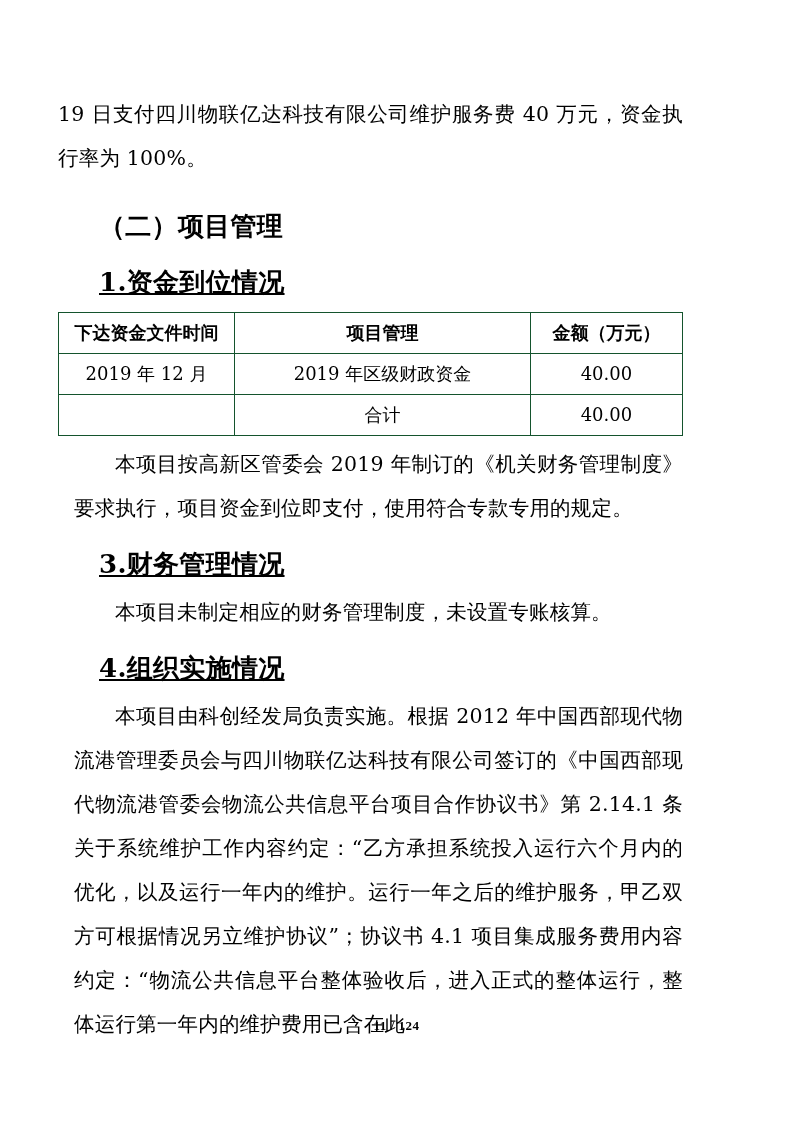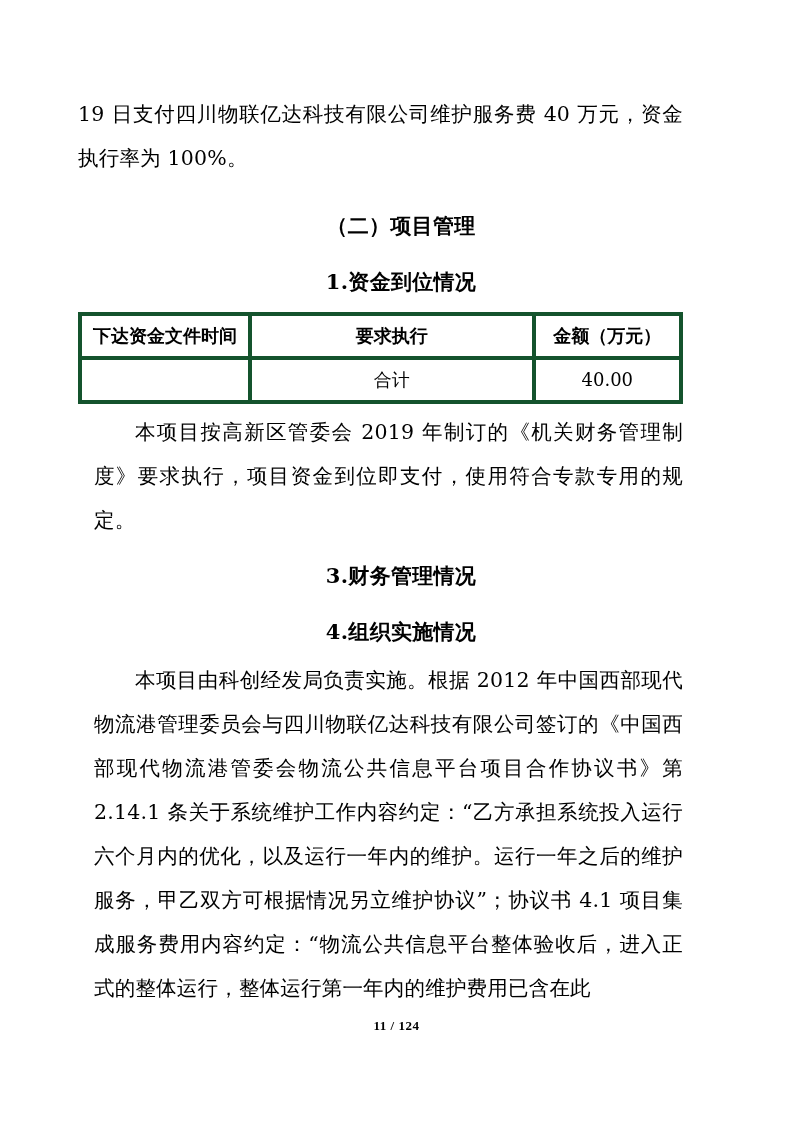--- a/index.html
+++ b/index.html
@@ -15,62 +15,62 @@
     position: relative;
     overflow: hidden;
   }
   .page {
     position: absolute;
     top: 0;
     left: 0;
     width: 793px;
     height: 1122px;
     box-sizing: border-box;
-    padding: 92px 110px 0 78px;
+    padding: 92px 110px 0 58px;
   }
   .para {
     font-size: 20.5px;
     line-height: 44px;
     text-align: justify;
     text-justify: inter-ideograph;
     margin: 0;
     letter-spacing: 0.2px;
   }
   .indent {
     text-indent: 41px;
     margin-left: 16px;
   }
   .heading {
-    font-size: 21px;
+    font-size: 26px;
     line-height: 44px;
     font-weight: bold;
     margin: 0;
     letter-spacing: 0.3px;
-    text-align: center;
   }
   .h-level2 {
     text-indent: 41px;
     margin-top: 14px;
     margin-bottom: 4px;
   }
   .h-level3 {
     text-indent: 41px;
     margin-top: 12px;
     margin-bottom: 4px;
+    text-decoration: underline;
   }
   .spacer-sm { height: 10px; }
 
   table.fund-table {
     border-collapse: collapse;
     width: 100%;
     margin: 8px 0 6px 0;
     table-layout: fixed;
   }
   table.fund-table td, table.fund-table th {
-    border: 4px solid #14532d;
+    border: 1px solid #14532d;
     font-size: 18px;
     line-height: 24px;
     text-align: center;
     padding: 8px 4px;
     font-weight: normal;
     font-family: "DejaVu Serif", "Liberation Serif", serif;
   }
   table.fund-table thead td {
     font-weight: bold;
   }
@@ -101,37 +101,43 @@
   <div class="spacer-sm"></div>
 
   <p class="heading h-level2">（二）项目管理</p>
 
   <p class="heading h-level3">1.资金到位情况</p>
 
   <table class="fund-table">
     <thead>
       <tr>
         <td class="col-a">下达资金文件时间</td>
-        <td class="col-b">要求执行</td>
+        <td class="col-b">项目管理</td>
         <td class="col-c">金额（万元）</td>
       </tr>
     </thead>
     <tbody>
+      <tr>
+        <td class="col-a">2019 年 12 月</td>
+        <td class="col-b">2019 年区级财政资金</td>
+        <td class="col-c">40.00</td>
+      </tr>
       <tr>
         <td class="col-a"></td>
         <td class="col-b bold-cell">合计</td>
         <td class="col-c bold-cell">40.00</td>
       </tr>
     </tbody>
   </table>
 
 
   <p class="para indent">本项目按高新区管委会 2019 年制订的《机关财务管理制度》要求执行，项目资金到位即支付，使用符合专款专用的规定。</p>
 
   <p class="heading h-level3">3.财务管理情况</p>
 
+  <p class="para indent">本项目未制定相应的财务管理制度，未设置专账核算。</p>
 
   <p class="heading h-level3">4.组织实施情况</p>
 
   <p class="para indent">本项目由科创经发局负责实施。根据 2012 年中国西部现代物流港管理委员会与四川物联亿达科技有限公司签订的《中国西部现代物流港管委会物流公共信息平台项目合作协议书》第 2.14.1 条关于系统维护工作内容约定：“乙方承担系统投入运行六个月内的优化，以及运行一年内的维护。运行一年之后的维护服务，甲乙双方可根据情况另立维护协议”；协议书 4.1 项目集成服务费用内容约定：“物流公共信息平台整体验收后，进入正式的整体运行，整体运行第一年内的维护费用已含在此</p>
 
   <div class="page-number">11 / 124</div>
 </div>
 
 </body></html>

